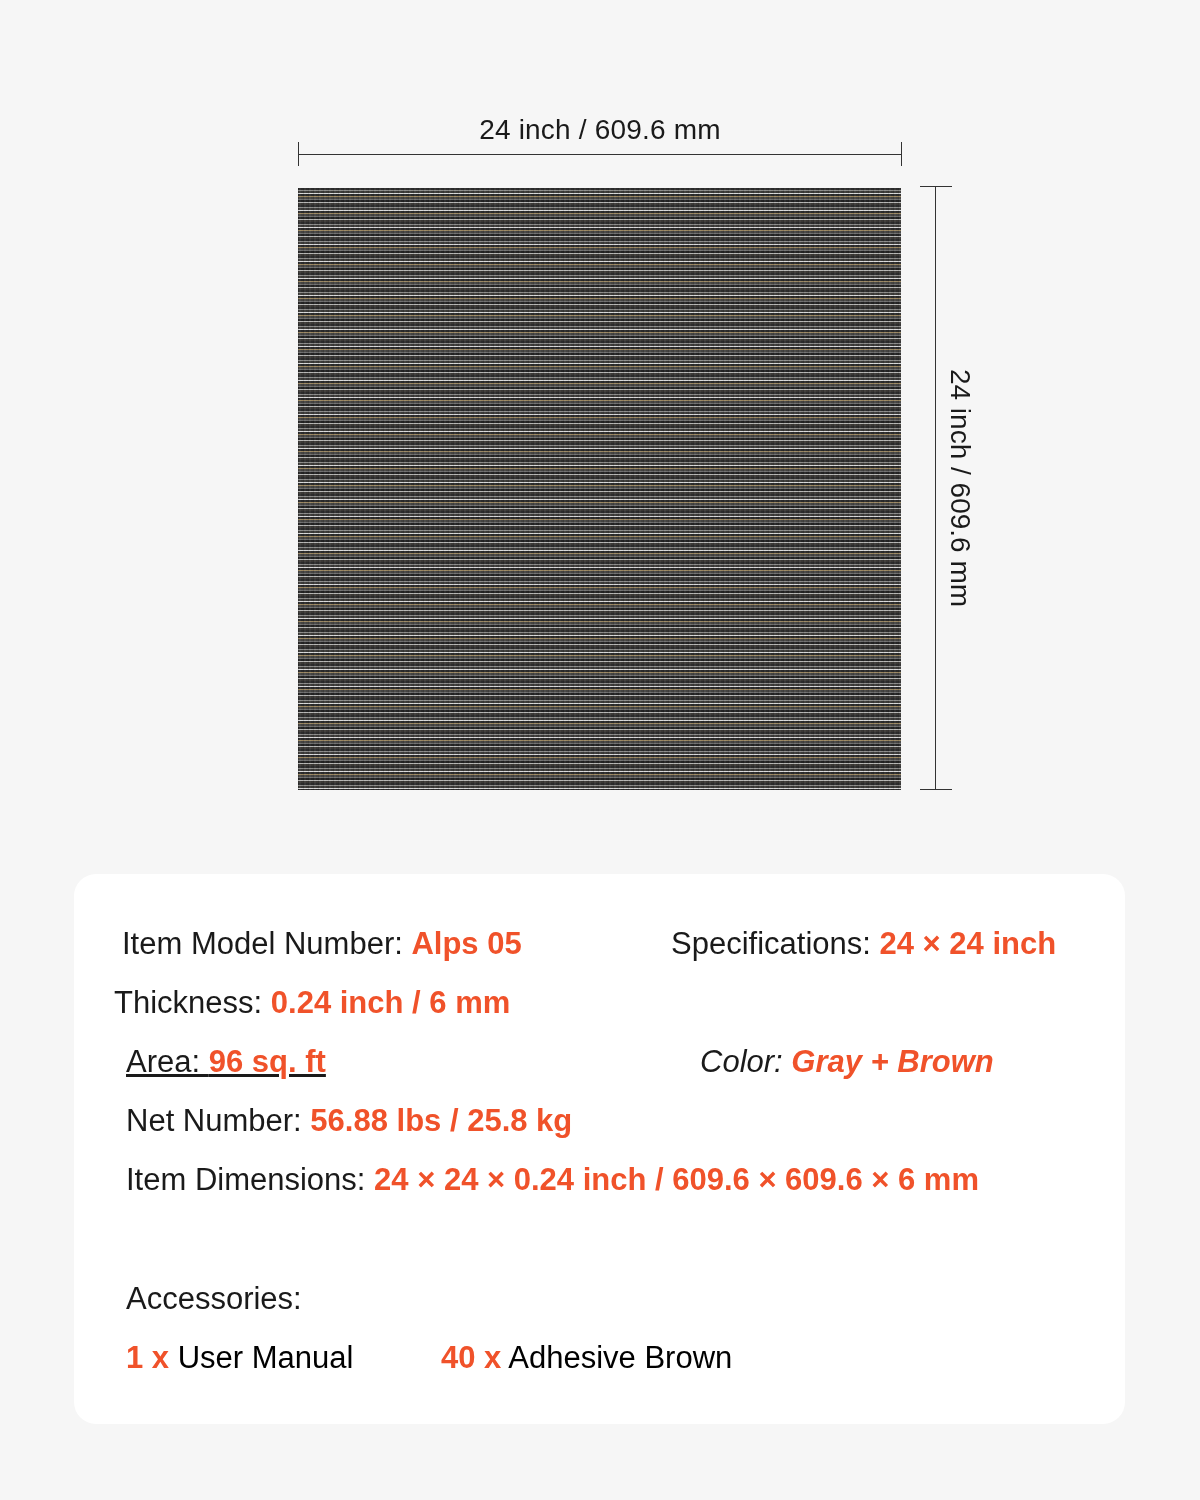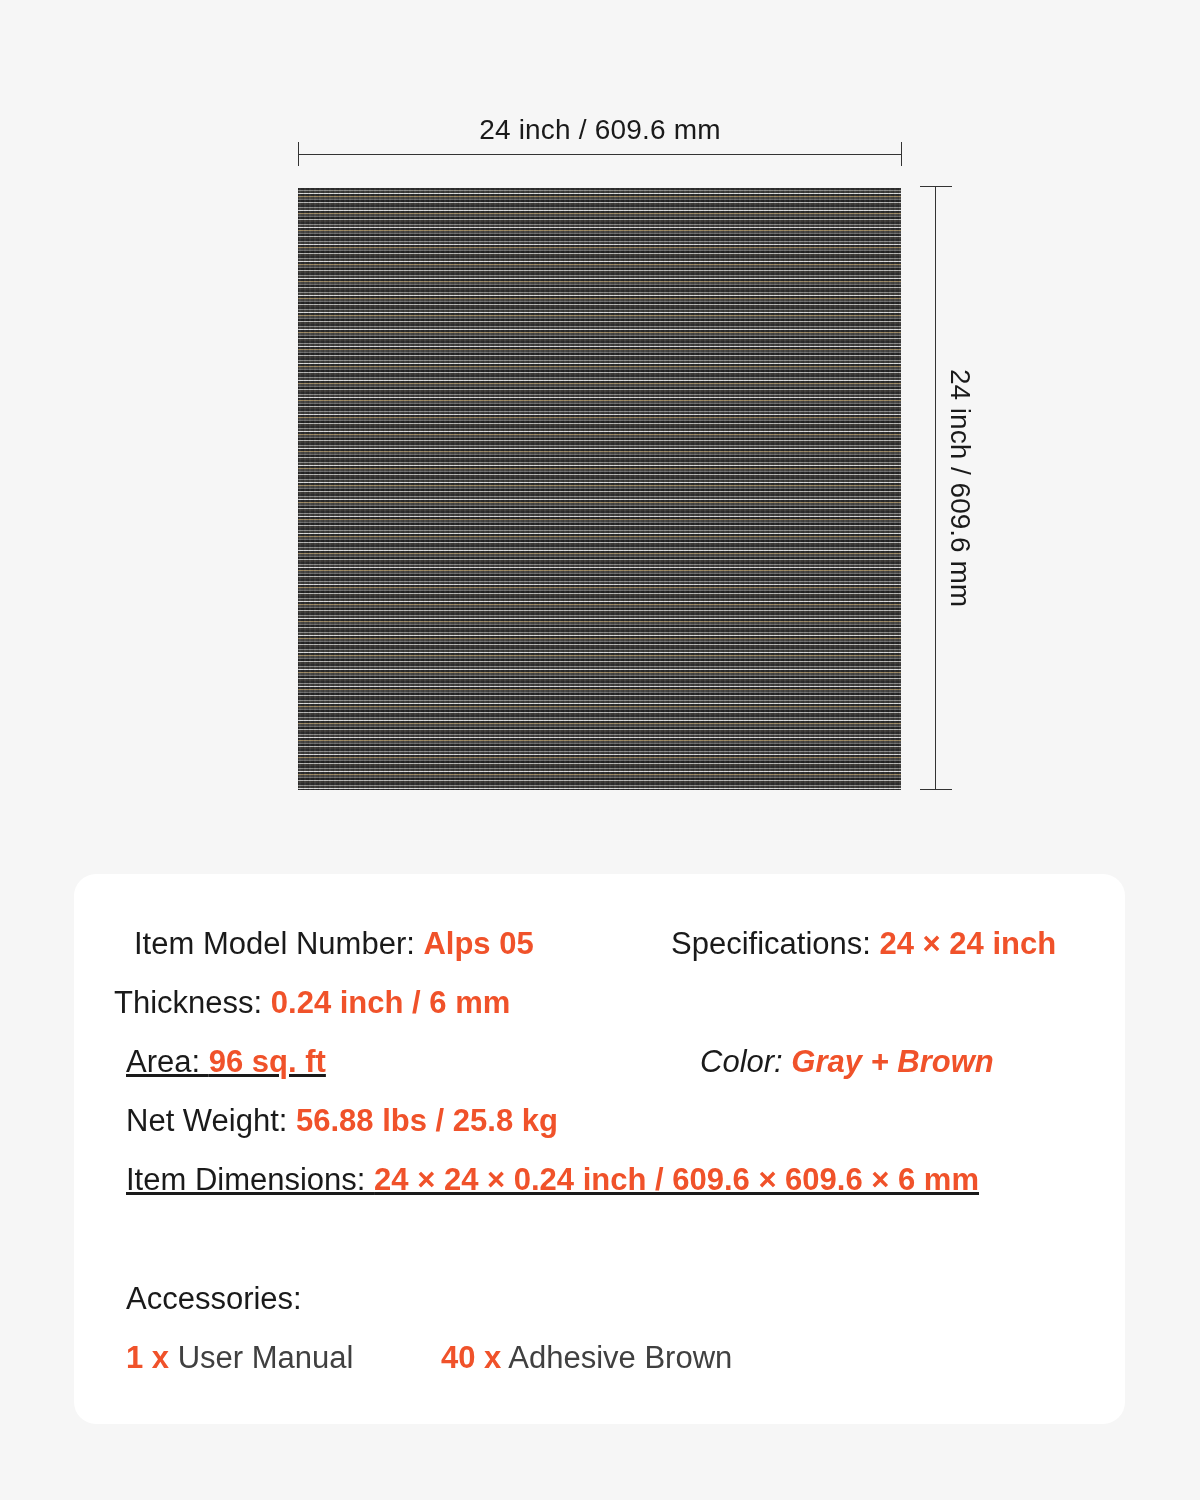--- a/index.html
+++ b/index.html
@@ -72,21 +72,21 @@
     position: absolute; left: 74px; top: 874px; width: 1051px; height: 550px;
     background: #ffffff; border-radius: 22px;
   }
   .row {
     position: absolute; font-size: 31px; white-space: nowrap;
     line-height: 40px;
   }
   .row .k { color: #1a1a1a; }
   .row .v { color: #f0522a; font-weight: bold; }
   .acc .num { color: #f0522a; font-weight: bold; }
-  .acc .txt { color: #404040; }
+  .acc .txt { color: #000000; }
 </style>
 </head>
 <body>
 
 <div class="dim-h">
   <div class="label">24 inch / 609.6 mm</div>
   <div class="tick-l"></div>
   <div class="line"></div>
   <div class="tick-r"></div>
 </div>
@@ -94,33 +94,33 @@
 <div class="tile"></div>
 
 <div class="dim-v">
   <div class="tick-t"></div>
   <div class="line"></div>
   <div class="tick-b"></div>
   <div class="label">24 inch / 609.6 mm</div>
 </div>
 
 <div class="card">
-  <div class="row" style="left:60px; top:50px;">
+  <div class="row" style="left:48px; top:50px;">
     <span class="k">Item Model Number: </span><span class="v">Alps 05</span>
   </div>
   <div class="row" style="left:40px; top:109px;">
     <span class="k">Thickness: </span><span class="v">0.24 inch / 6 mm</span>
   </div>
   <div class="row" style="left:52px; top:168px;text-decoration:underline;">
     <span class="k">Area: </span><span class="v">96 sq. ft</span>
   </div>
   <div class="row" style="left:52px; top:227px;">
-    <span class="k">Net Weight: </span><span class="v">56.88 lbs / 25.8 kg</span>
+    <span class="k">Net Number: </span><span class="v">56.88 lbs / 25.8 kg</span>
   </div>
-  <div class="row" style="left:52px; top:286px;text-decoration:underline;">
+  <div class="row" style="left:52px; top:286px;">
     <span class="k">Item Dimensions: </span><span class="v">24 × 24 × 0.24 inch / 609.6 × 609.6 × 6 mm</span>
   </div>
 
   <div class="row" style="left:597px; top:50px;">
     <span class="k">Specifications: </span><span class="v">24 × 24 inch</span>
   </div>
   <div class="row" style="left:626px; top:168px;font-style:italic;">
     <span class="k">Color: </span><span class="v">Gray + Brown</span>
   </div>
 

